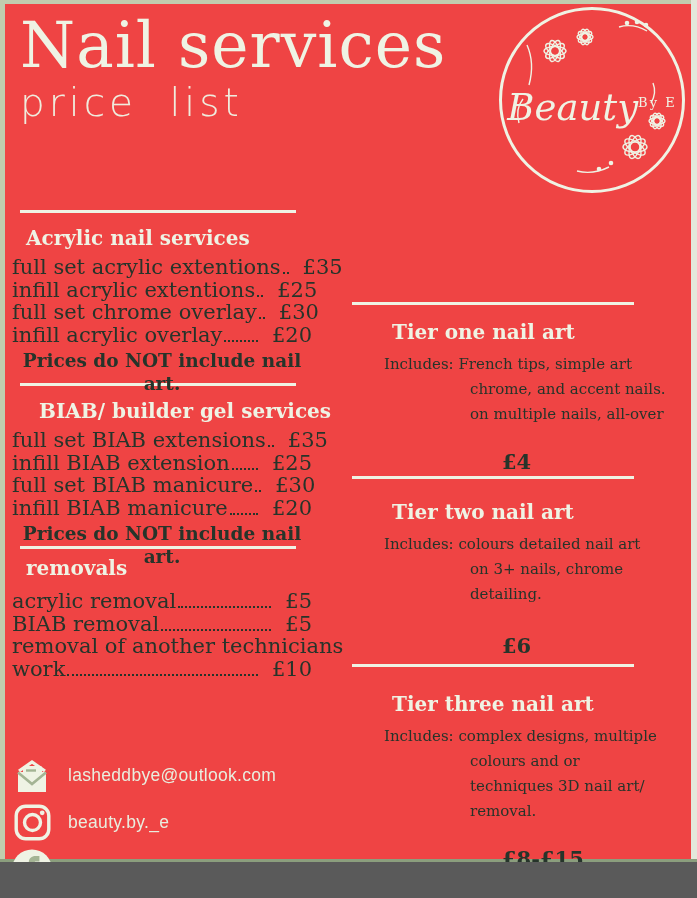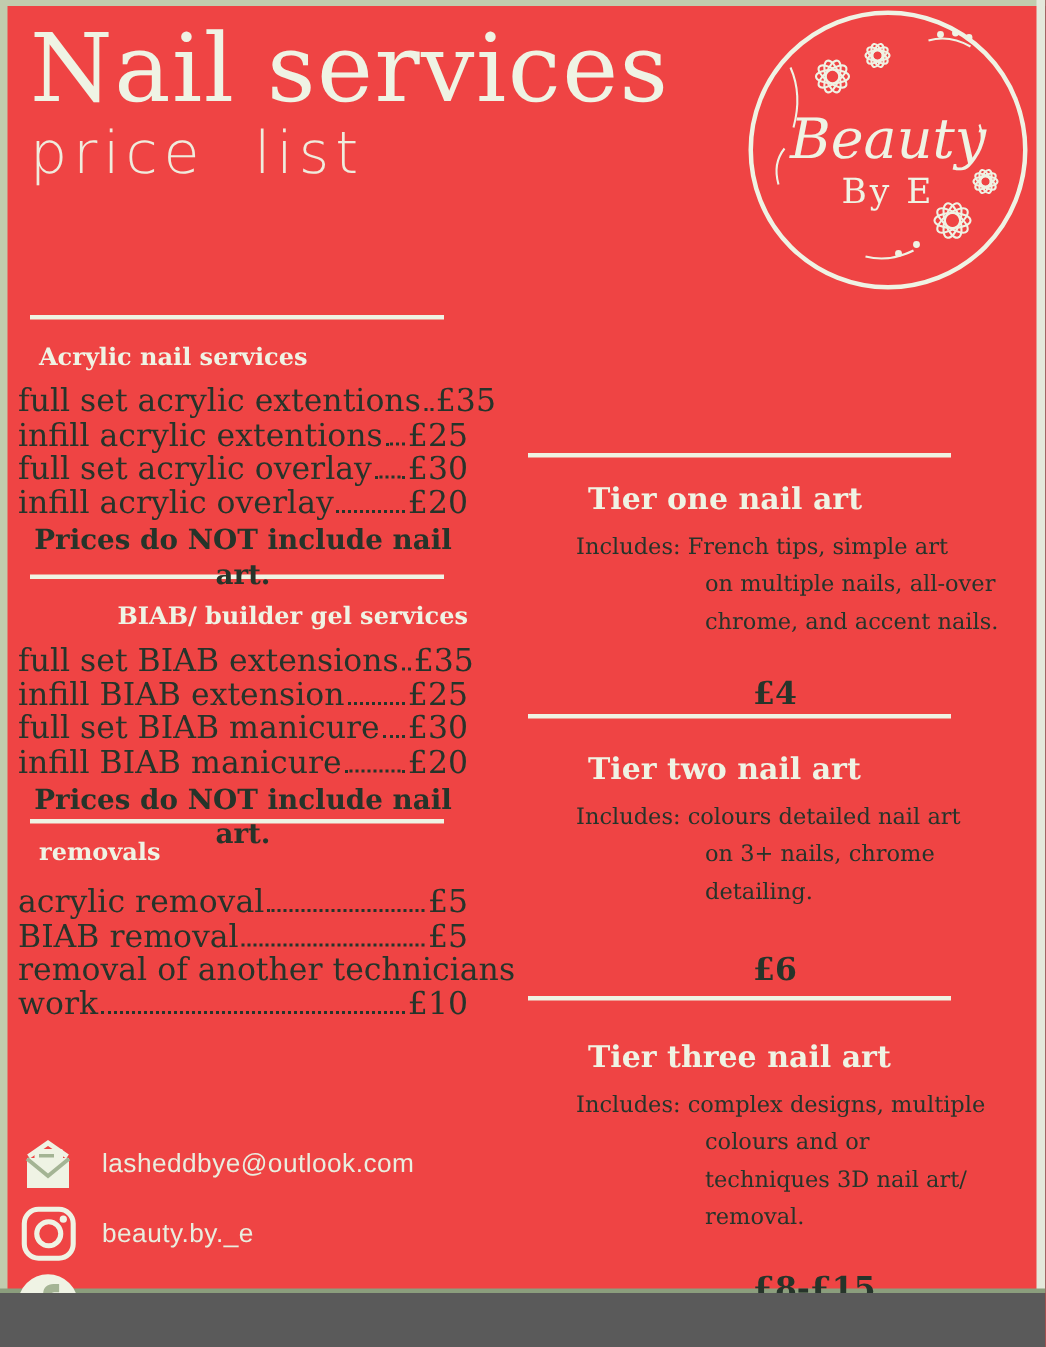--- a/index.html
+++ b/index.html
@@ -15,39 +15,39 @@
   .edge-right { right:0; top:0; width:6px; height:898px; background:#e4e8db; }
   .edge-bottom{ left:0; bottom:0; width:697px; height:3px; background:#8b9e7d; }
 
   .title-block { position:absolute; left:20px; top:12px; color:#eff3e4; }
   .main-title  { font-family:"DejaVu Serif", serif; font-size:63px; font-weight:400; line-height:1.08; letter-spacing:1px; }
   .sub-title   { font-family:"DejaVu Sans", sans-serif; font-weight:200; font-size:39px; letter-spacing:4px; word-spacing:16px; margin-top:0px; opacity:.96; }
 
   .logo {
     position:absolute; left:499px; top:7px; width:186px; height:186px;
     border:3px solid #eff3e4; border-radius:50%;
-    display:flex; flex-direction:column; align-items:center; justify-content:center;
+    display:flex; flex-direction:row; align-items:center; justify-content:center;
     color:#eff3e4;
   }
   .logo-florals { position:absolute; left:-3px; top:-3px; }
   .logo-name { font-family:"DejaVu Serif", serif; font-style:italic; font-size:37px; line-height:1; margin-top:14px; }
-  .logo-sub  { font-family:"DejaVu Serif", serif; font-size:23px; letter-spacing:2px; margin-top:4px; }
+  .logo-sub  { font-family:"DejaVu Serif", serif; font-size:13px; letter-spacing:2px; margin-top:4px; }
 
   .rule { position:absolute; height:3px; background:#eff3e4; }
   .rule-l { left:20px;  width:276px; }
   .rule-r { left:352px; width:282px; }
 
   .sec { position:absolute; left:12px; width:300px; }
-  .sec-header { font-size:16px; font-weight:bold; color:#eff3e4; line-height:24px; margin-bottom:6px; white-space:nowrap; }
+  .sec-header { font-size:20px; font-weight:bold; color:#eff3e4; line-height:24px; margin-bottom:6px; white-space:nowrap; }
   .indent14 { padding-left:14px; }
   .centered { text-align:right;margin-left:27px; }
   .price-row { display:flex; align-items:baseline; line-height:22.5px; font-size:21px; white-space:nowrap; }
   .row-label { white-space:nowrap; }
   .leader { flex:1; border-bottom:2.5px dotted #26342a; margin:0 2px 4px 2px; min-width:6px; }
-  .row-price { white-space:nowrap; }
+  .row-price { white-space:nowrap;margin-left:12px; }
   .sec-note { font-weight:bold; font-size:18.5px; text-align:center; margin-top:3px; line-height:23px; }
 
   .tier { position:absolute; left:352px; width:300px;margin-left:32px; }
   .tier-header { font-size:20px; font-weight:bold; color:#eff3e4; line-height:24px; margin-bottom:8px; padding-left:8px; white-space:nowrap; }
   .tier-line { font-size:15px; line-height:25px; white-space:nowrap; }
   .tier-line.cont { padding-left:86px; }
   .tier-price { font-size:21px; font-weight:bold; margin-left:118px; white-space:nowrap; }
   .mt22 { margin-top:22px; } .mt26 { margin-top:26px; }
 
   .contact { position:absolute; left:12px; top:752px; }
@@ -129,21 +129,21 @@
       <span class="row-label">full set acrylic extentions</span>
       <span class="leader"></span>
       <span class="row-price">£35</span>
     </div>
     <div class="price-row">
       <span class="row-label">infill acrylic extentions</span>
       <span class="leader"></span>
       <span class="row-price">£25</span>
     </div>
     <div class="price-row">
-      <span class="row-label">full set acrylic overlay</span>
+      <span class="row-label">full set chrome overlay</span>
       <span class="leader"></span>
       <span class="row-price">£30</span>
     </div>
     <div class="price-row">
       <span class="row-label">infill acrylic overlay</span>
       <span class="leader"></span>
       <span class="row-price">£20</span>
     </div>
     <div class="sec-note">Prices do NOT include nail art.</div>
   </div>
@@ -191,22 +191,22 @@
     <div class="price-row">
       <span class="row-label">work</span>
       <span class="leader"></span>
       <span class="row-price">£10</span>
     </div>
   </div>
 
   <div class="tier" style="top:320px;">
     <div class="tier-header">Tier one nail art</div>
     <div class="tier-line">Includes: French tips, simple art</div>
+    <div class="tier-line cont">chrome, and accent nails.</div>
     <div class="tier-line cont">on multiple nails, all-over</div>
-    <div class="tier-line cont">chrome, and accent nails.</div>
     <div class="tier-price mt22">£4</div>
   </div>
 
   <div class="tier" style="top:500px;">
     <div class="tier-header">Tier two nail art</div>
     <div class="tier-line">Includes: colours detailed nail art</div>
     <div class="tier-line cont">on 3+ nails, chrome</div>
     <div class="tier-line cont">detailing.</div>
     <div class="tier-price mt26">£6</div>
   </div>

